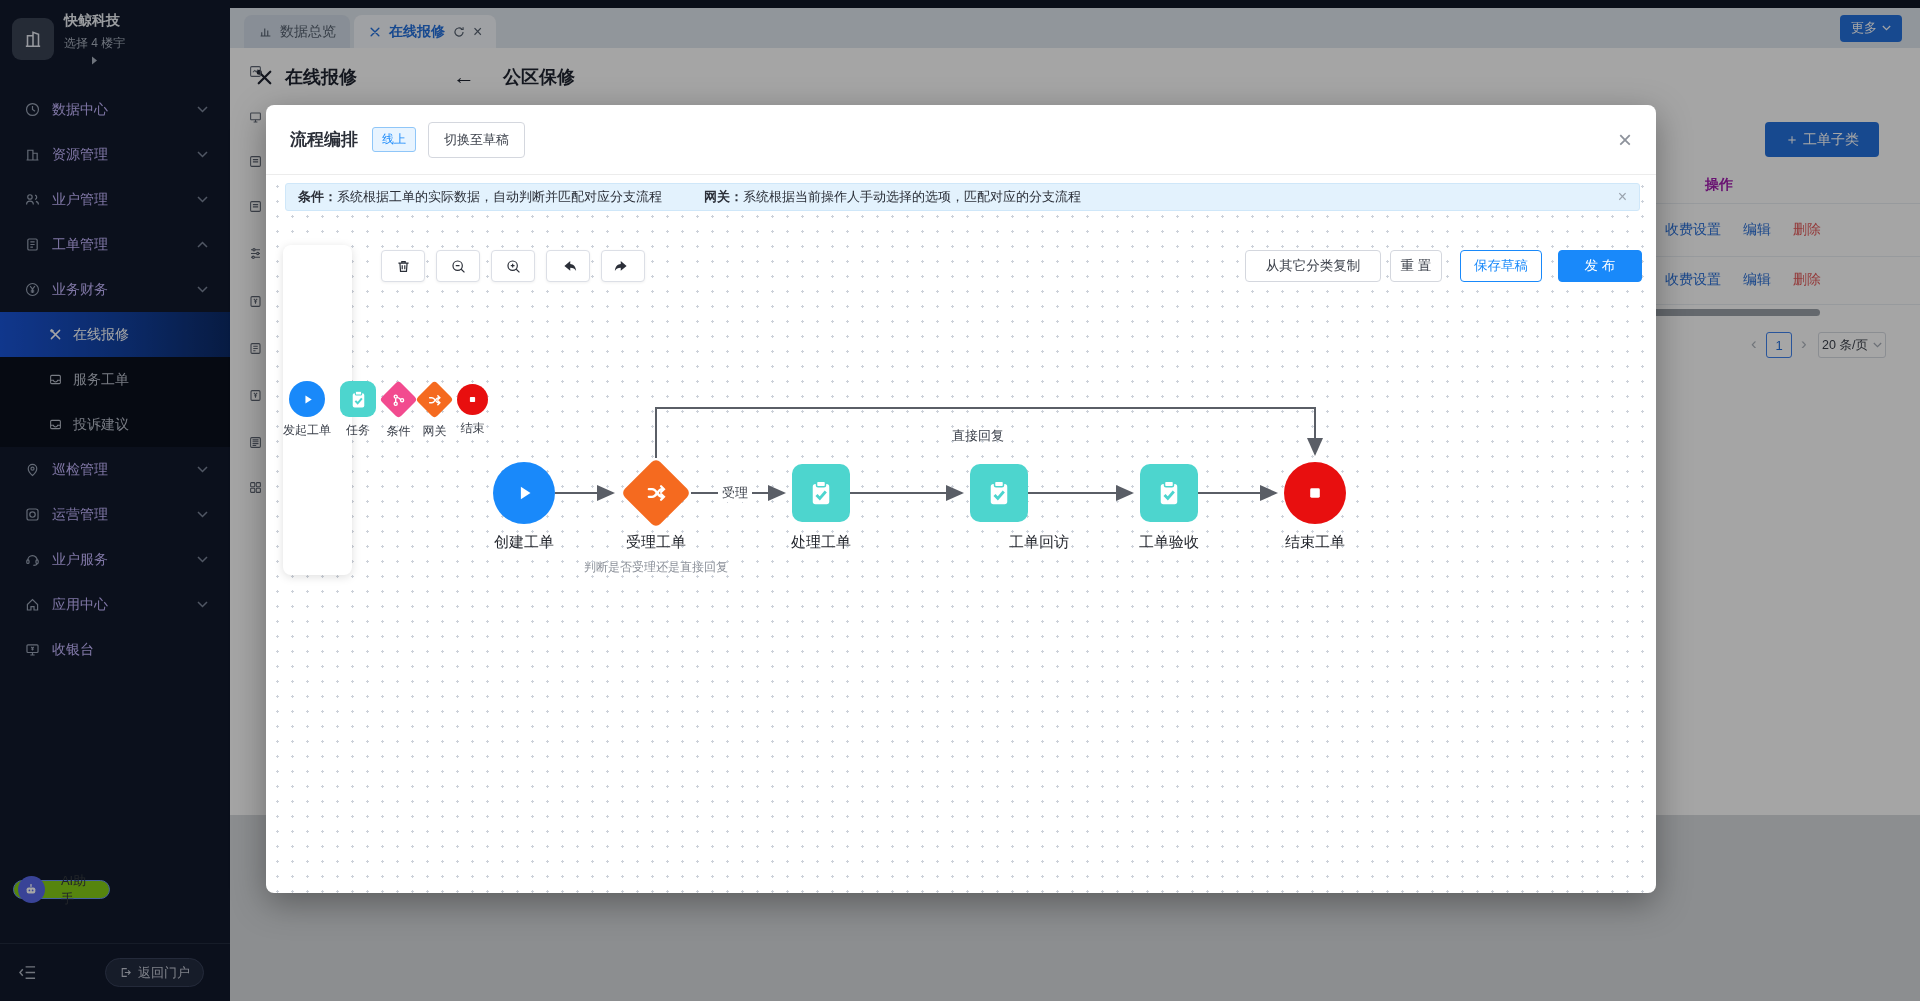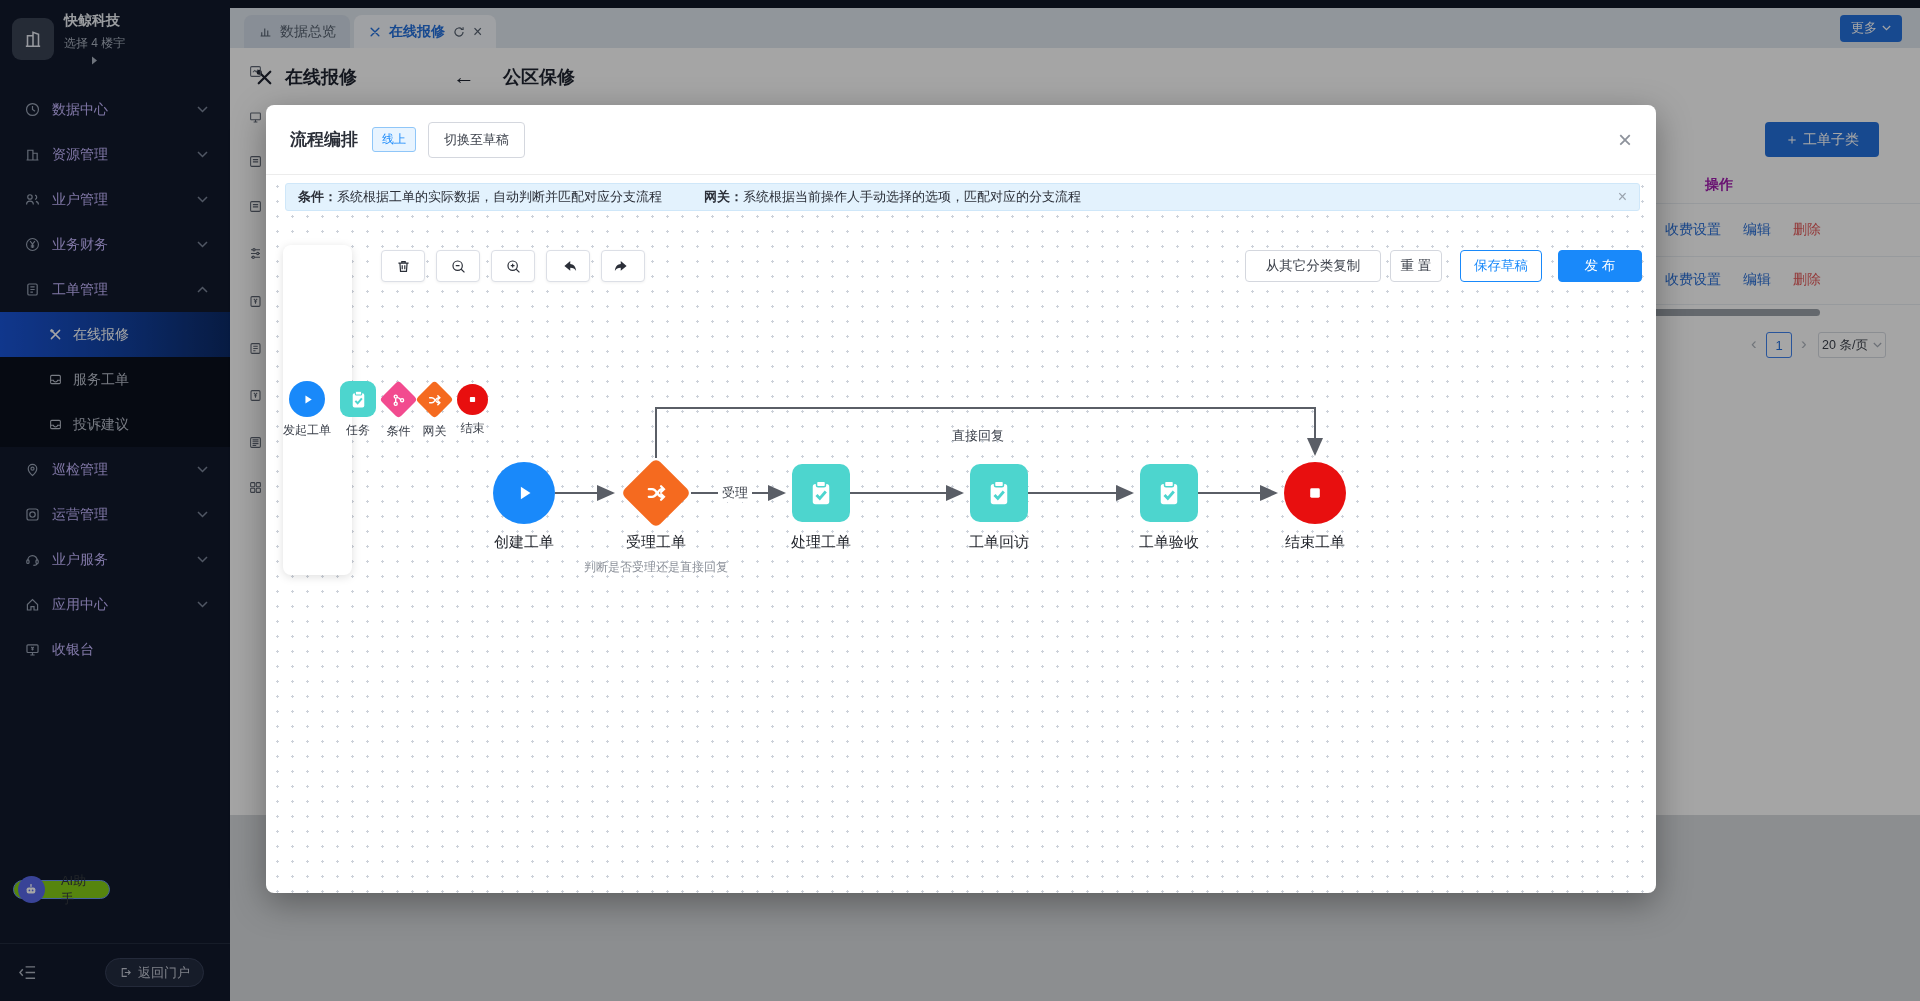--- a/index.html
+++ b/index.html
@@ -166,37 +166,37 @@
       <svg class="ic" width="17" height="17" viewBox="0 0 20 20" fill="none" stroke="#9aa3b5" stroke-width="1.4">
           <circle cx="7" cy="7" r="2.6"></circle>
           <path d="M3 16c0-2.6 2-4.2 4-4.2s4 1.6 4 4.2M13 4.8a2.7 2.7 0 010 5.2M14 12.2c1.9.5 3 2 3 3.8"></path>
         </svg>
       <span>业户管理</span>
       <svg class="m-item chev ic" style="padding:0;height:auto" width="11" height="7" viewBox="0 0 11 7" fill="none" stroke="#7c8598" stroke-width="1.5">
           <path d="M1 1l4.5 4.5L10 1"></path>
         </svg>
     </div>
     <div class="m-item">
+      <svg class="ic" width="17" height="17" viewBox="0 0 20 20" fill="none" stroke="#9aa3b5" stroke-width="1.4">
+          <rect x="4.5" y="3.5" width="11" height="13" rx="1.5"></rect>
+          <path d="M7.5 7h5M7.5 10h5M7.5 13h3"></path>
+        </svg>
+      <span>工单管理</span>
+      <svg class="m-item chev ic" style="padding:0;height:auto" width="11" height="7" viewBox="0 0 11 7" fill="none" stroke="#7c8598" stroke-width="1.5">
+          <path d="M1 6l4.5-4.5L10 6"></path>
+        </svg>
+    </div>
+    <div class="m-item">
       <svg class="ic" width="17" height="17" viewBox="0 0 20 20" fill="none" stroke="#9aa3b5" stroke-width="1.3">
           <circle cx="10" cy="10" r="7"></circle>
           <path d="M7.2 6l2.8 3.6L12.8 6M10 9.6V14M8 10.8h4M8 12.8h4"></path>
         </svg>
       <span>业务财务</span>
       <svg class="m-item chev ic" style="padding:0;height:auto" width="11" height="7" viewBox="0 0 11 7" fill="none" stroke="#7c8598" stroke-width="1.5">
           <path d="M1 1l4.5 4.5L10 1"></path>
-        </svg>
-    </div>
-    <div class="m-item">
-      <svg class="ic" width="17" height="17" viewBox="0 0 20 20" fill="none" stroke="#9aa3b5" stroke-width="1.4">
-          <rect x="4.5" y="3.5" width="11" height="13" rx="1.5"></rect>
-          <path d="M7.5 7h5M7.5 10h5M7.5 13h3"></path>
-        </svg>
-      <span>工单管理</span>
-      <svg class="m-item chev ic" style="padding:0;height:auto" width="11" height="7" viewBox="0 0 11 7" fill="none" stroke="#7c8598" stroke-width="1.5">
-          <path d="M1 6l4.5-4.5L10 6"></path>
         </svg>
     </div>
 
     <div class="sub-block">
       <div class="s-item active">
         <svg class="ic" width="15" height="15" viewBox="0 0 20 20" fill="none" stroke="#ffffff" stroke-width="1.9" stroke-linecap="round">
             <path d="M4.5 15.5L15.5 4.5M4.5 4.5l11 11"></path>
             <circle cx="5" cy="5" r="1.6" stroke-width="1.3"></circle>
           </svg>
         <span>在线报修</span>
@@ -482,21 +482,21 @@
     </div>
     <div class="node shape-circle" style="left:1018px; top:287px; width:62px; height:62px; background:#e80f0f;">
       <svg class="ic" width="24" height="24" viewBox="0 0 20 20">
           <rect x="6" y="6" width="8" height="8" rx="1.2" fill="#fff"></rect>
         </svg>
     </div>
 
     <div class="flow-label" style="left:188px;">创建工单</div>
     <div class="flow-label" style="left:320px;">受理工单</div>
     <div class="flow-label" style="left:485px;">处理工单</div>
-    <div class="flow-label" style="left:663px;">工单回访</div>
+    <div class="flow-label" style="left:663px;text-align:right;">工单回访</div>
     <div class="flow-label" style="left:833px;">工单验收</div>
     <div class="flow-label" style="left:979px;">结束工单</div>
     <div class="flow-sub" style="left:290px;">判断是否受理还是直接回复</div>
 
     <div class="edge-label" style="left:452px; top:309px;">受理</div>
     <div class="edge-label" style="left:682px; top:252px; background:transparent;">直接回复</div>
 
     <div class="palette">
       <div class="pal-item">
         <div class="shape-circle" style="width:36px; height:36px; background:#1989fa;">

